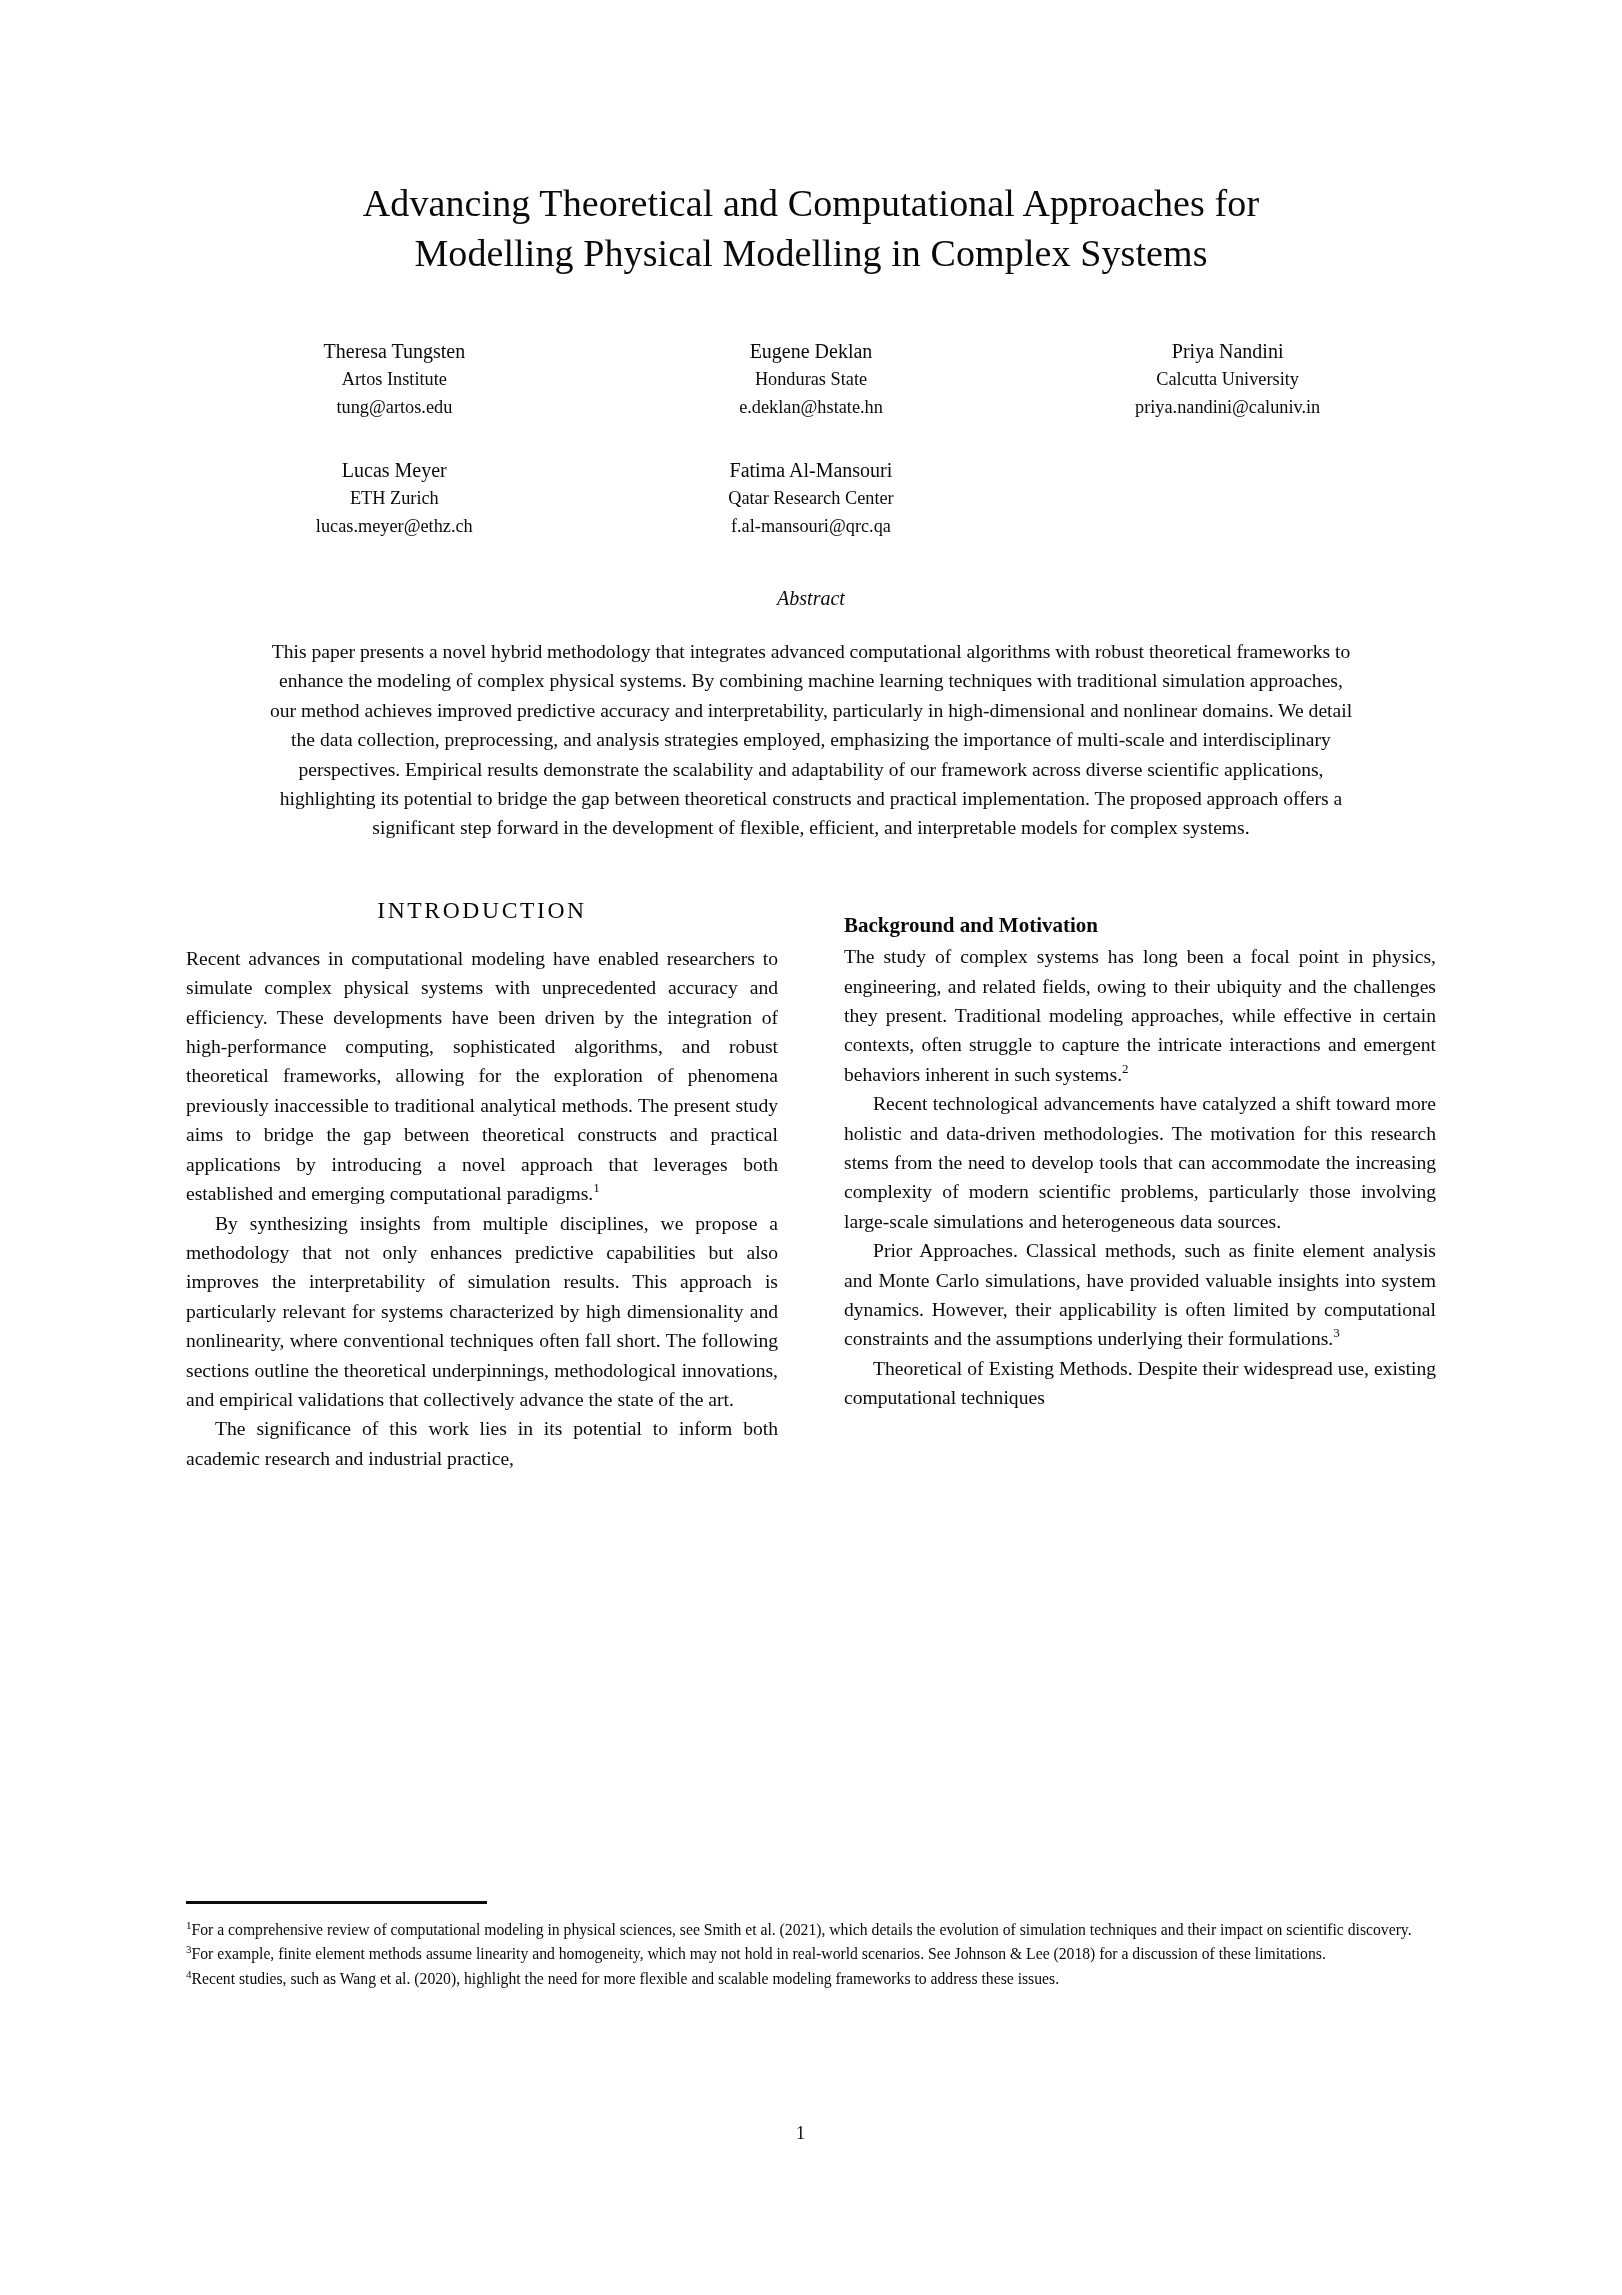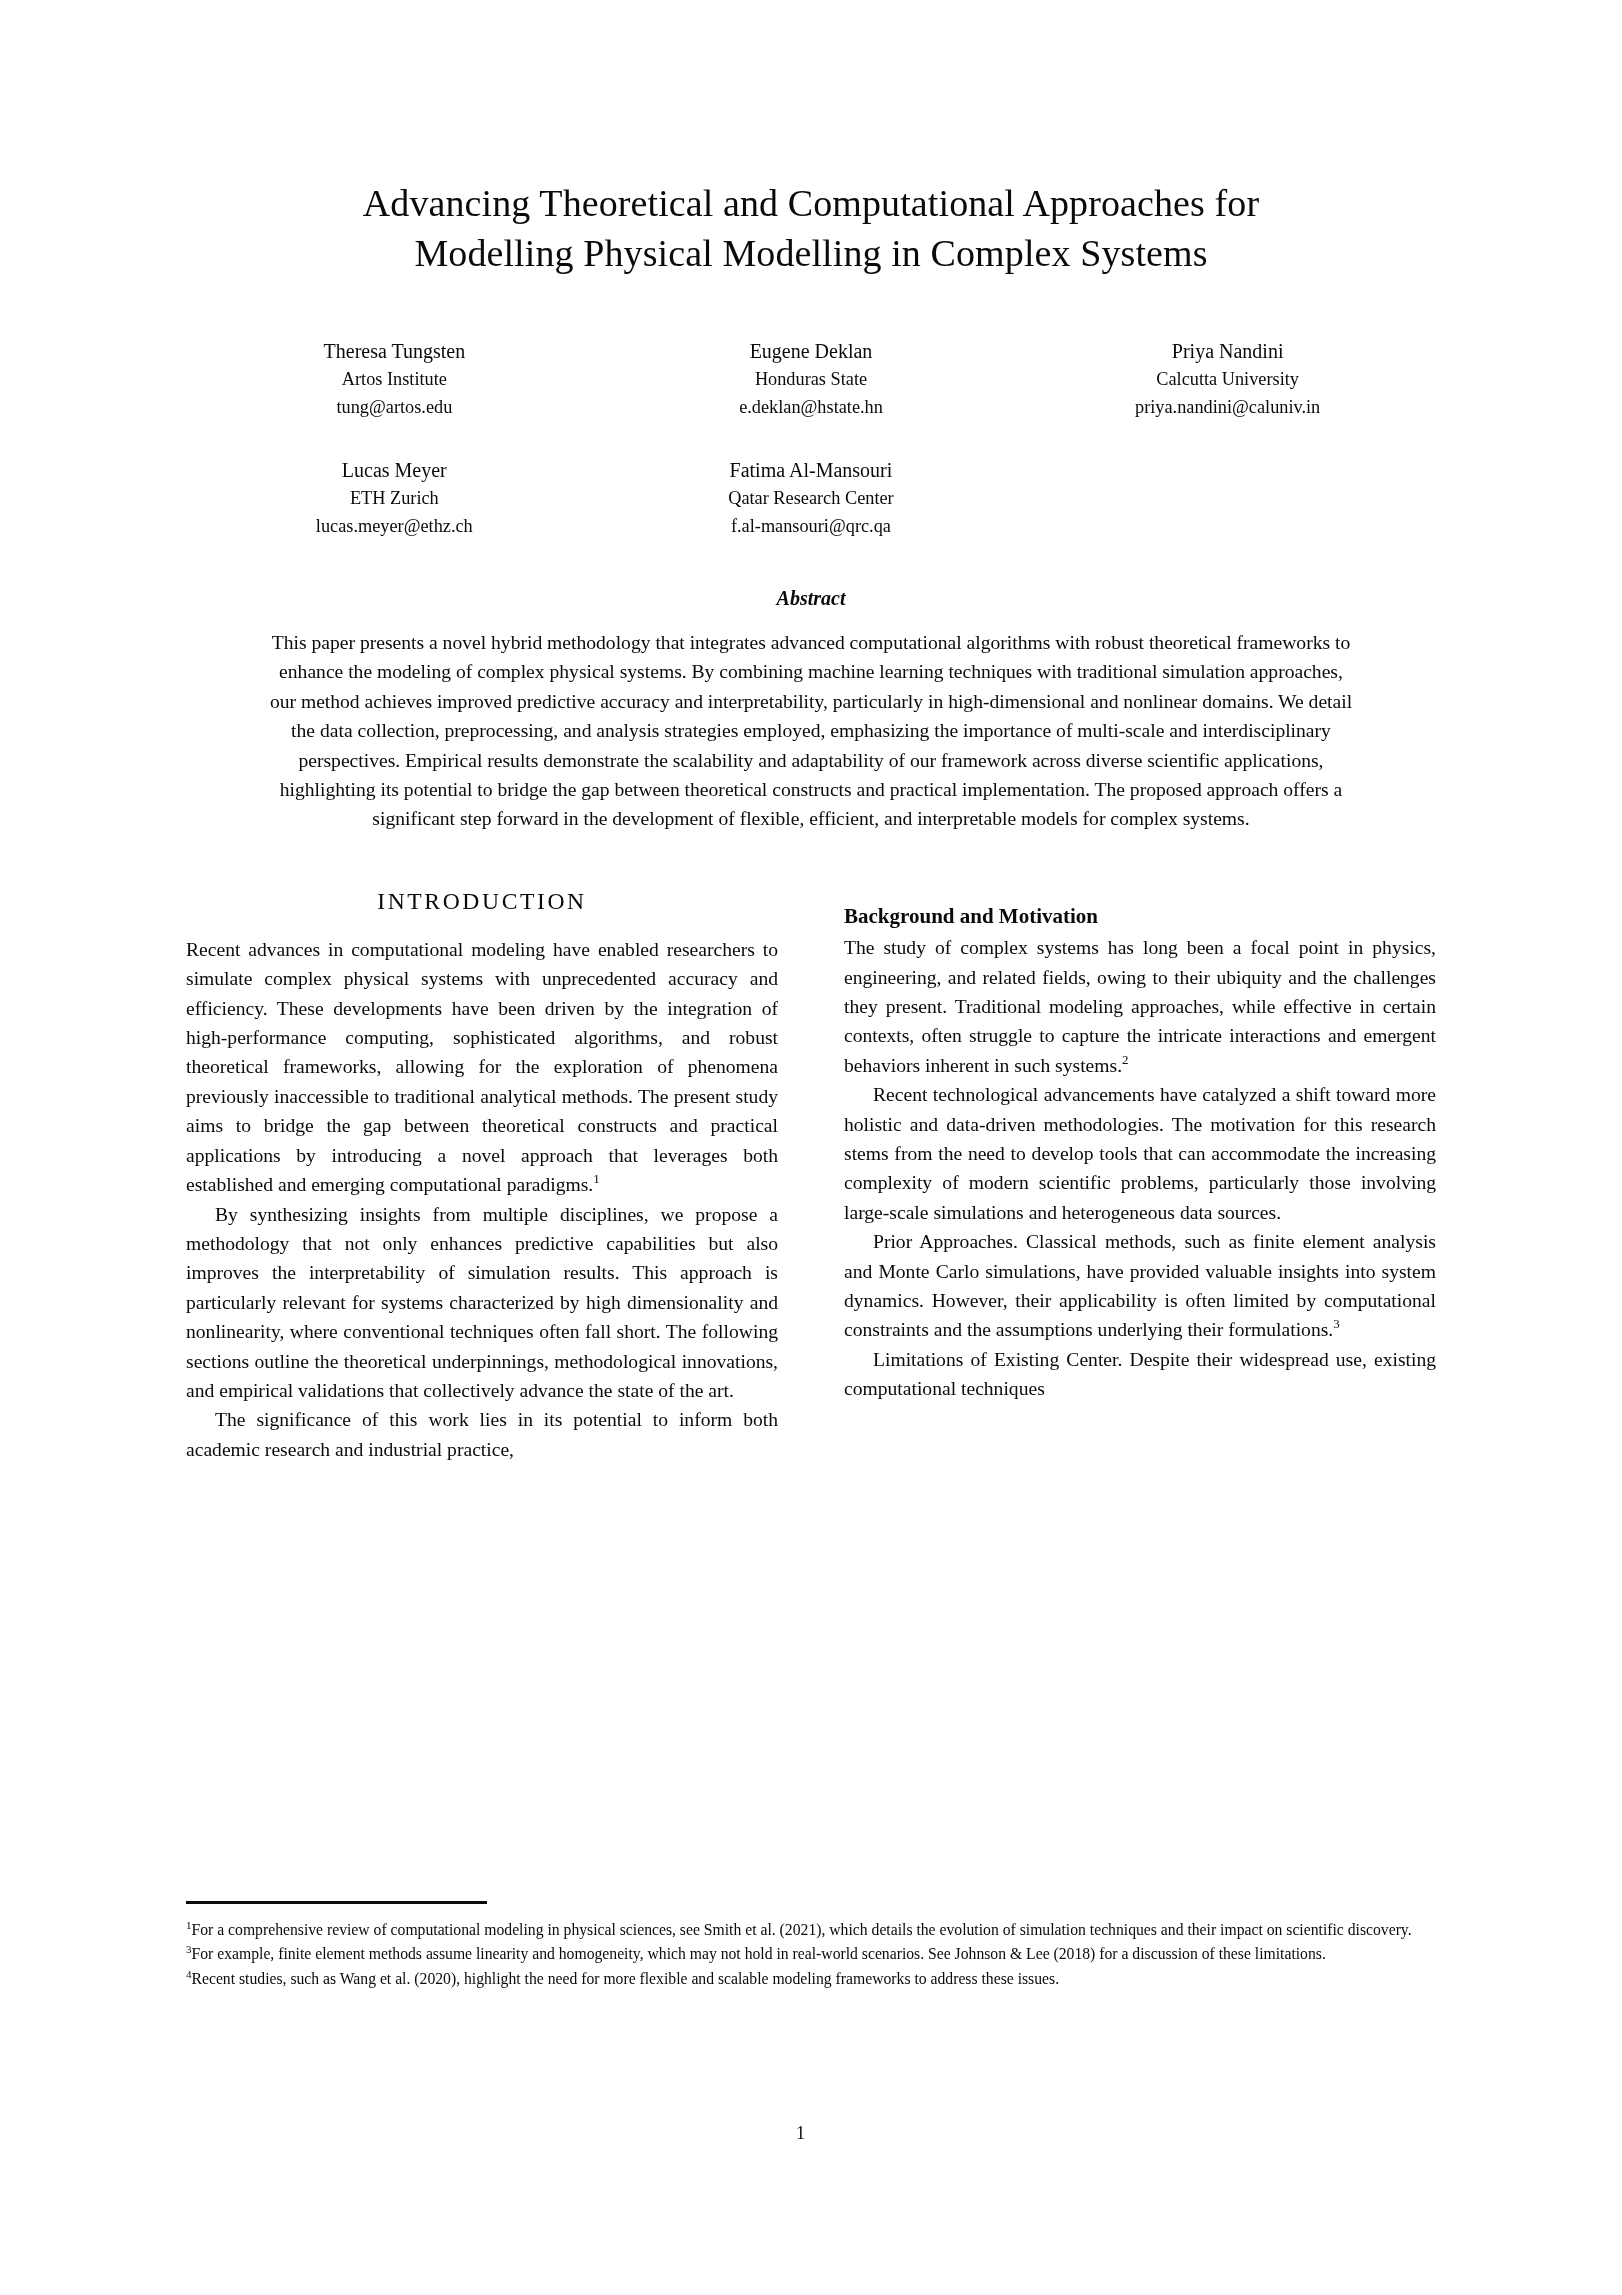--- a/index.html
+++ b/index.html
@@ -70,24 +70,24 @@
   }
 
   
   .abstract-block {
     margin-top: 43px;
     padding: 0 79px;
   }
   .abstract-title {
     text-align: center;
     font-style: italic;
-    font-weight: bold;
+    font-weight: normal;
     font-size: 20px;
     line-height: 30px;
-    margin-bottom: 15px;
+    margin-bottom: 24px;
   }
   .abstract-body {
     font-size: 19.6px;
     line-height: 29.4px;
     text-align: center;
     text-align-last: center;
   }
 
   
   .columns {
@@ -224,21 +224,21 @@
         <p class="body"><span>Recent advances in computational modeling have enabled researchers to simulate complex physical systems with unprecedented accuracy and efficiency. These developments have been driven by the integration of high-performance computing, sophisticated algorithms, and robust theoretical frameworks, allowing for the exploration of phenomena previously inaccessible to traditional analytical methods. The present study aims to bridge the gap between theoretical constructs and practical applications by introducing a novel approach that leverages both established and emerging computational paradigms.</span><sup class="fn">1</sup></p>
         <p class="body">By synthesizing insights from multiple disciplines, we propose a methodology that not only enhances predictive capabilities but also improves the interpretability of simulation results. This approach is particularly relevant for systems characterized by high dimensionality and nonlinearity, where conventional techniques often fall short. The following sections outline the theoretical underpinnings, methodological innovations, and empirical validations that collectively advance the state of the art.</p>
         <p class="body">The significance of this work lies in its potential to inform both academic research and industrial practice,</p>
       </div>
 
       <div class="col">
         <div class="subsection-head">Background and Motivation</div>
         <p class="body"><span>The study of complex systems has long been a focal point in physics, engineering, and related fields, owing to their ubiquity and the challenges they present. Traditional modeling approaches, while effective in certain contexts, often struggle to capture the intricate interactions and emergent behaviors inherent in such systems.</span><sup class="fn">2</sup></p>
         <p class="body indent">Recent technological advancements have catalyzed a shift toward more holistic and data-driven methodologies. The motivation for this research stems from the need to develop tools that can accommodate the increasing complexity of modern scientific problems, particularly those involving large-scale simulations and heterogeneous data sources.</p>
         <p class="body indent"><span class="runin">Prior Approaches.</span><span> Classical methods, such as finite element analysis and Monte Carlo simulations, have provided valuable insights into system dynamics. However, their applicability is often limited by computational constraints and the assumptions underlying their formulations.</span><sup class="fn">3</sup></p>
-        <p class="body indent"><span class="runin">Limitations of Existing Center.</span><span> Despite their widespread use, existing computational techniques</span></p>
+        <p class="body indent"><span class="runin">Theoretical of Existing Methods.</span><span> Despite their widespread use, existing computational techniques</span></p>
       </div>
 
     </div>
   </div>
 
   <div class="footnotes">
     <div class="fn-rule"></div>
     <p class="fn-item"><sup>1</sup><span>For a comprehensive review of computational modeling in physical sciences, see Smith et al. (2021), which details the evolution of simulation techniques and their impact on scientific discovery.</span></p>
     <p class="fn-item"><sup>3</sup><span>For example, finite element methods assume linearity and homogeneity, which may not hold in real-world scenarios. See Johnson &amp; Lee (2018) for a discussion of these limitations.</span></p>
     <p class="fn-item"><sup>4</sup><span>Recent studies, such as Wang et al. (2020), highlight the need for more flexible and scalable modeling frameworks to address these issues.</span></p>

